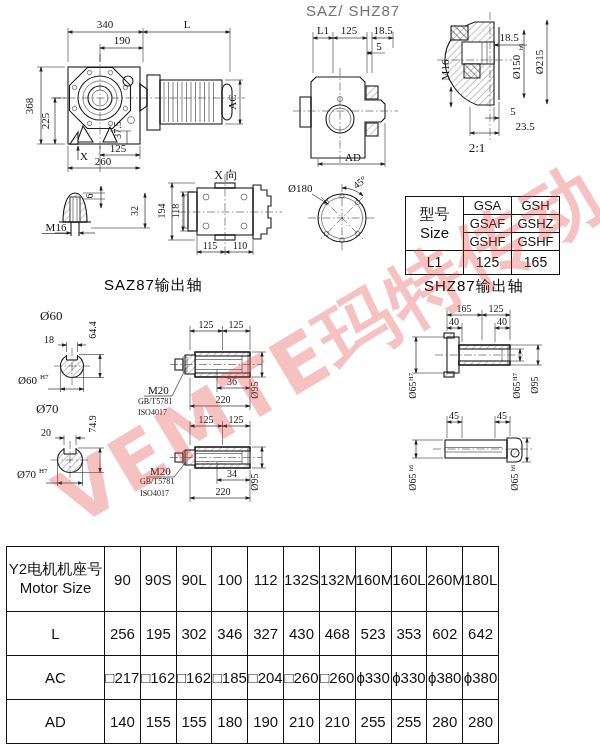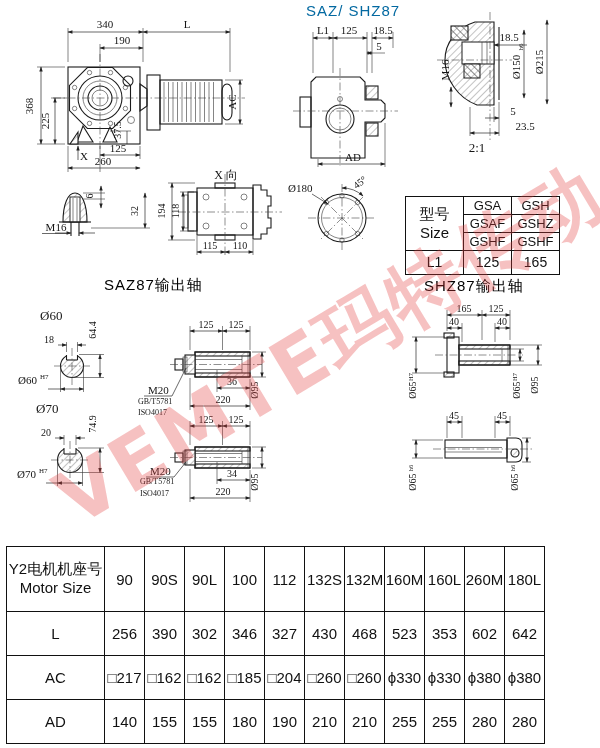--- a/index.html
+++ b/index.html
@@ -6,28 +6,28 @@
   #page{position:relative;width:600px;height:748px;background:#fff;overflow:hidden;
         font-family:"Liberation Sans",sans-serif;color:#111;}
   svg{position:absolute;overflow:visible;}
   svg text{font-family:"Liberation Serif",serif;fill:#151515;}
   .ln{stroke:#1c1c1c;stroke-width:1.1;fill:none;}
   .lnf{stroke:#1c1c1c;stroke-width:1.1;}
   .thin{stroke:#333;stroke-width:.6;fill:none;}
   .dl{stroke:#2a2a2a;stroke-width:.7;fill:none;}
   .cl{stroke:#444;stroke-width:.6;fill:none;stroke-dasharray:8 2.5 1.5 2.5;}
   .hidden-defs{position:absolute;width:0;height:0;}
-  .title{position:absolute;font-size:15px;letter-spacing:1px;color:#0369a1;}
+  .title{position:absolute;font-size:15px;letter-spacing:1px;color:#737373;}
   .sec-title{position:absolute;font-size:15px;color:#000;letter-spacing:1px;}
   
   #size-table{position:absolute;left:405px;top:172px;border-collapse:collapse;table-layout:fixed;margin-top:24px;}
   #size-table td{border:1.2px solid #111;text-align:center;vertical-align:middle;
                  font-size:13px;padding:0;line-height:1.05;}
   
-  #motor-table{position:absolute;left:6px;top:546px;border-collapse:collapse;table-layout:fixed;width:539px;}
+  #motor-table{position:absolute;left:6px;top:546px;border-collapse:collapse;table-layout:fixed;width:493px;}
   #motor-table td{border:1.3px solid #111;text-align:center;vertical-align:middle;
                   font-size:15px;padding:0;}
   #motor-table tr.hdr td{height:64px;font-size:15px;}
   #motor-table tr.row td{height:43px;font-size:15px;}
   #motor-table td.rowlab{font-size:16px;}
   .hdr-cell{line-height:1.25;font-size:15px;}
   #watermark{position:absolute;left:-30px;top:295px;width:720px;text-align:center;
              transform:rotate(-31deg);font-size:76px;font-weight:bold;letter-spacing:3px;
              color:rgba(226,62,62,0.32);white-space:nowrap;pointer-events:none;z-index:5;
              font-family:"DejaVu Sans","Liberation Sans",sans-serif;}
@@ -535,21 +535,21 @@
     <td>132S</td>
     <td>132M</td>
     <td>160M</td>
     <td>160L</td>
     <td>260M</td>
     <td>180L</td>
   </tr>
   <tr class="row">
     <td class="rowlab">L</td>
     <td>256</td>
-    <td>390</td>
+    <td>195</td>
     <td>302</td>
     <td>346</td>
     <td>327</td>
     <td>430</td>
     <td>468</td>
     <td>523</td>
     <td>353</td>
     <td>602</td>
     <td>642</td>
   </tr>

